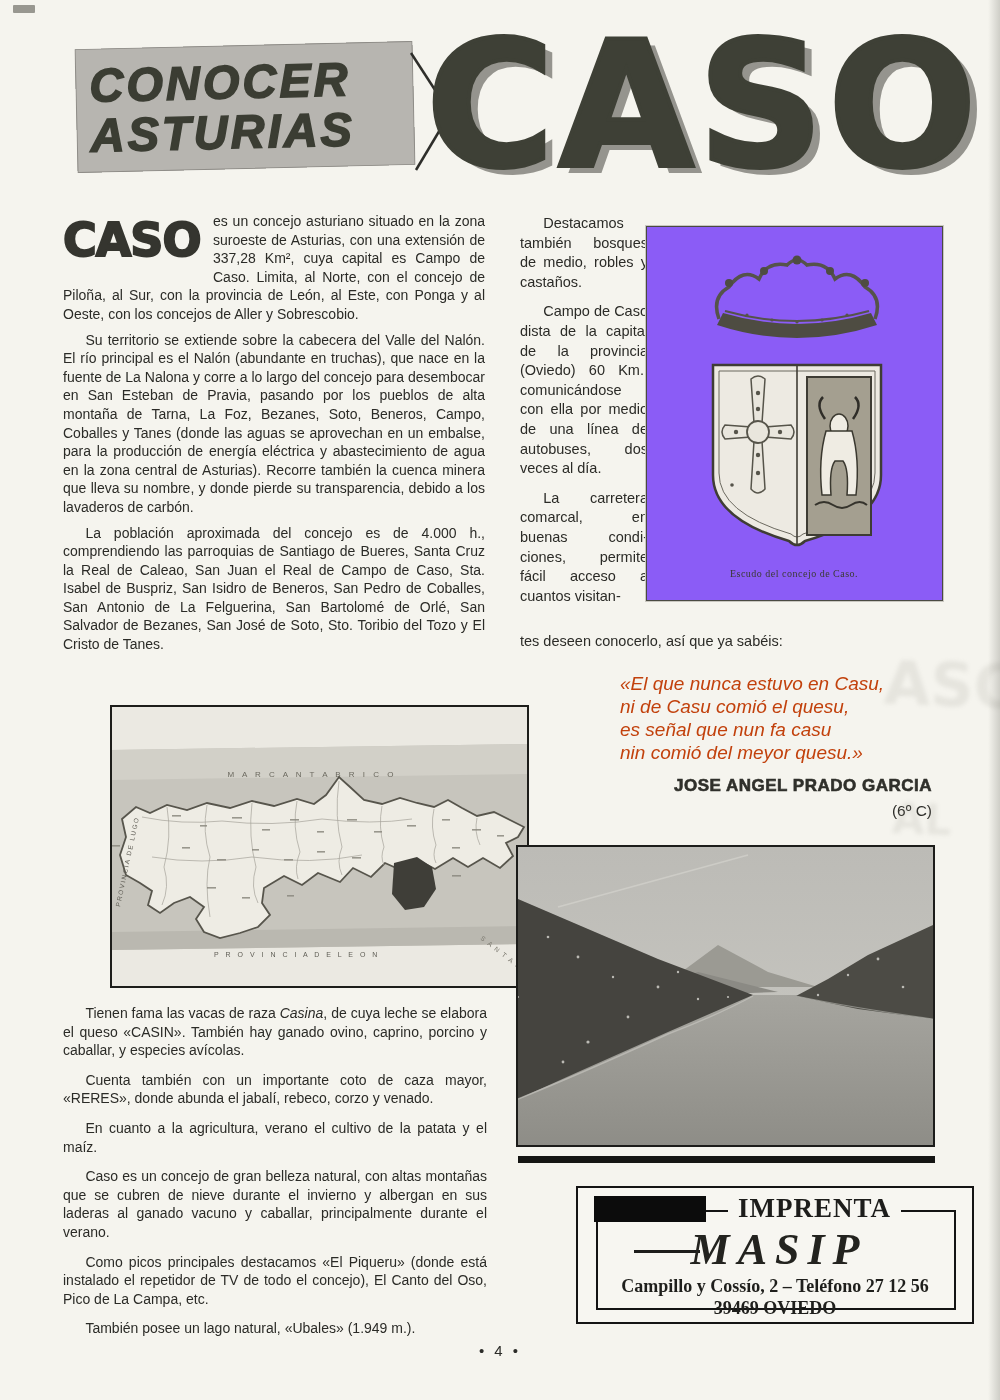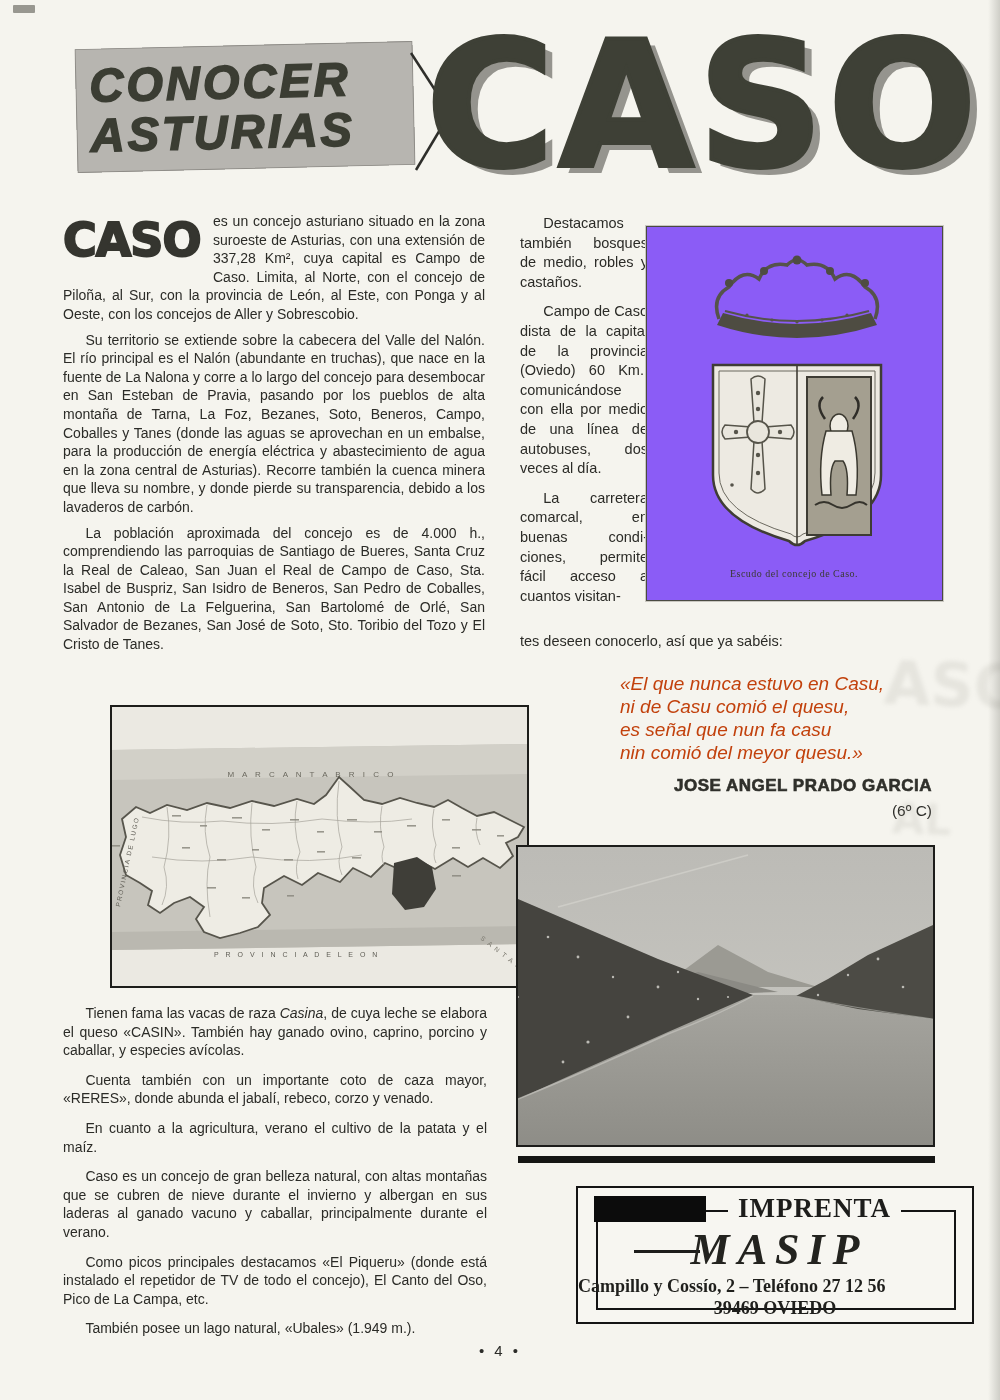--- a/index.html
+++ b/index.html
@@ -49,21 +49,21 @@
   .print-ad{position:absolute;left:540px;top:1186px;width:398px;height:138px;border:2px solid #141414;
             background:#f7f6f1;box-sizing:border-box;margin-left:36px;}
   .ad-inner{position:absolute;left:18px;top:22px;right:16px;bottom:12px;border:2px solid #141414;}
   .ad-black-bar{position:absolute;left:16px;top:8px;width:112px;height:26px;background:#0c0c0c;}
   .ad-imprenta{position:absolute;left:150px;top:22px;transform:translateY(-54%);background:#f7f6f1;
                padding:0 10px;font-family:"Liberation Serif",serif;font-weight:bold;font-size:27px;
                letter-spacing:1px;color:#1d1d1b;}
   .ad-masip{position:absolute;left:0;right:0;top:36px;text-align:center;font-family:"Liberation Serif",serif;
             font-weight:bold;font-style:italic;font-size:44px;letter-spacing:8px;color:#23231f;padding-left:8px;}
   .ad-masip-line{position:absolute;left:56px;top:62px;width:66px;height:3px;background:#1d1d1b;}
-  .ad-address{position:absolute;left:0;right:0;top:88px;font-family:"Liberation Serif",serif;
+  .ad-address{position:absolute;left:0;right:0;top:88px;text-align:center;font-family:"Liberation Serif",serif;
               font-weight:bold;font-size:18px;color:#1f1f1c;}
   .ad-city{position:absolute;left:0;right:0;top:110px;text-align:center;font-family:"Liberation Serif",serif;
            font-weight:bold;font-size:18px;color:#1f1f1c;}
   
   .page-number{position:absolute;left:0;right:0;top:1342px;text-align:center;font-size:15px;
                letter-spacing:3px;color:#2c2c29;}
   .ghost{position:absolute;color:#8b897f;filter:blur(2px);opacity:.14;font-weight:bold;
          font-family:"DejaVu Sans",sans-serif;transform:rotate(2deg);pointer-events:none;}
   .edge-shade{position:absolute;right:0;top:0;width:12px;height:100%;
               background:linear-gradient(to left,rgba(70,70,62,.22),rgba(70,70,62,0));}

